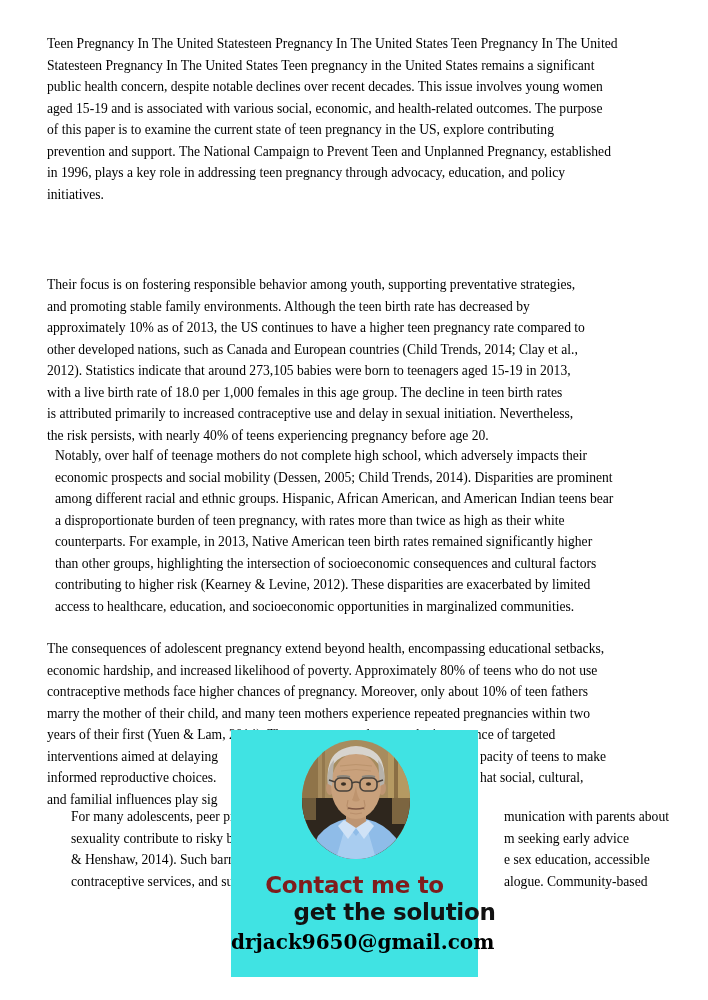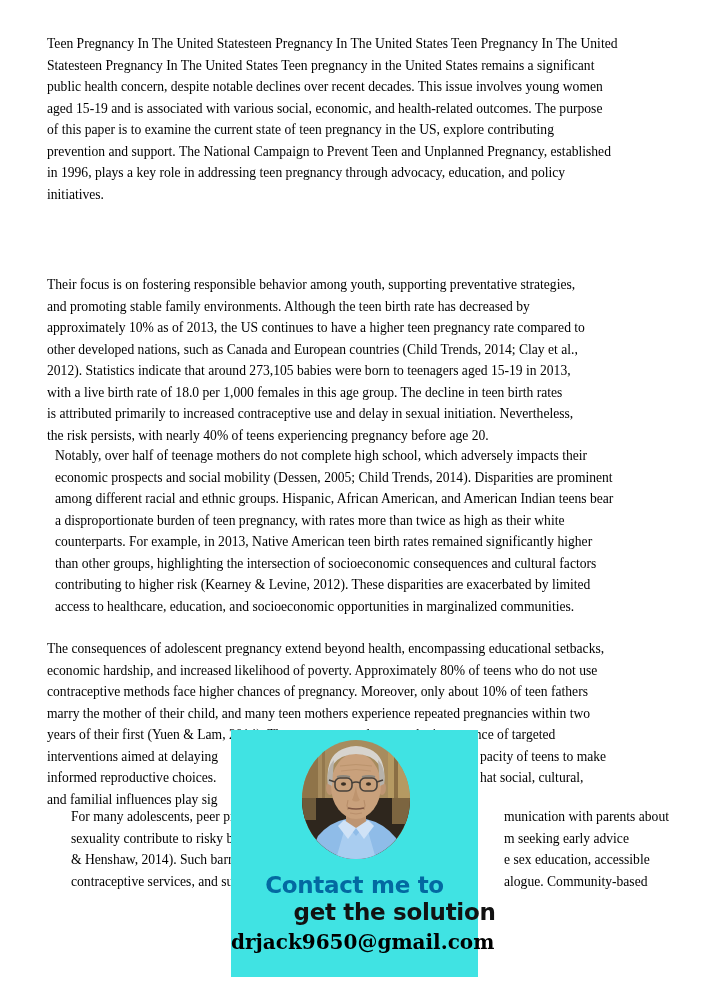--- a/index.html
+++ b/index.html
@@ -136,18 +136,18 @@
           <path d="M33,42 L27,40 M75,42 L81,40" stroke="#46403a" stroke-width="1.4"></path>
           <ellipse cx="41.5" cy="44" rx="2.6" ry="1.8" fill="#3a2f24"></ellipse>
           <ellipse cx="66.5" cy="44" rx="2.6" ry="1.8" fill="#3a2f24"></ellipse>
           <path d="M54,46 Q52,56 50,60 Q54,63 58,60 Q55,56 54,46" fill="#b98f68" opacity="0.7"></path>
           <path d="M46,60 Q44,66 46,70 M62,60 Q64,66 62,70" stroke="#a87e5b" stroke-width="1" fill="none" opacity="0.6"></path>
           <path d="M46,68 Q54,70 62,68" stroke="#7e5743" stroke-width="1.6" fill="none"></path>
           <path d="M48,73 Q54,75 60,73" stroke="#a87e5b" stroke-width="1" fill="none" opacity="0.5"></path>
         </g>
       </svg>
     </div>
-    <div class="promo-line" id="promo-line-1" style="color: #0369a1;">Contact me to</div>
+    <div class="promo-line" id="promo-line-1" style="color: #7f1d1d;">Contact me to</div>
     <div class="promo-line" id="promo-line-2" style="color: rgb(18, 18, 18);">get the solution</div>
     <div class="promo-email" style="color: rgb(0, 0, 0); text-align: right;">drjack9650@gmail.com</div>
   </div>
 
 </div>
 
 </body></html>

